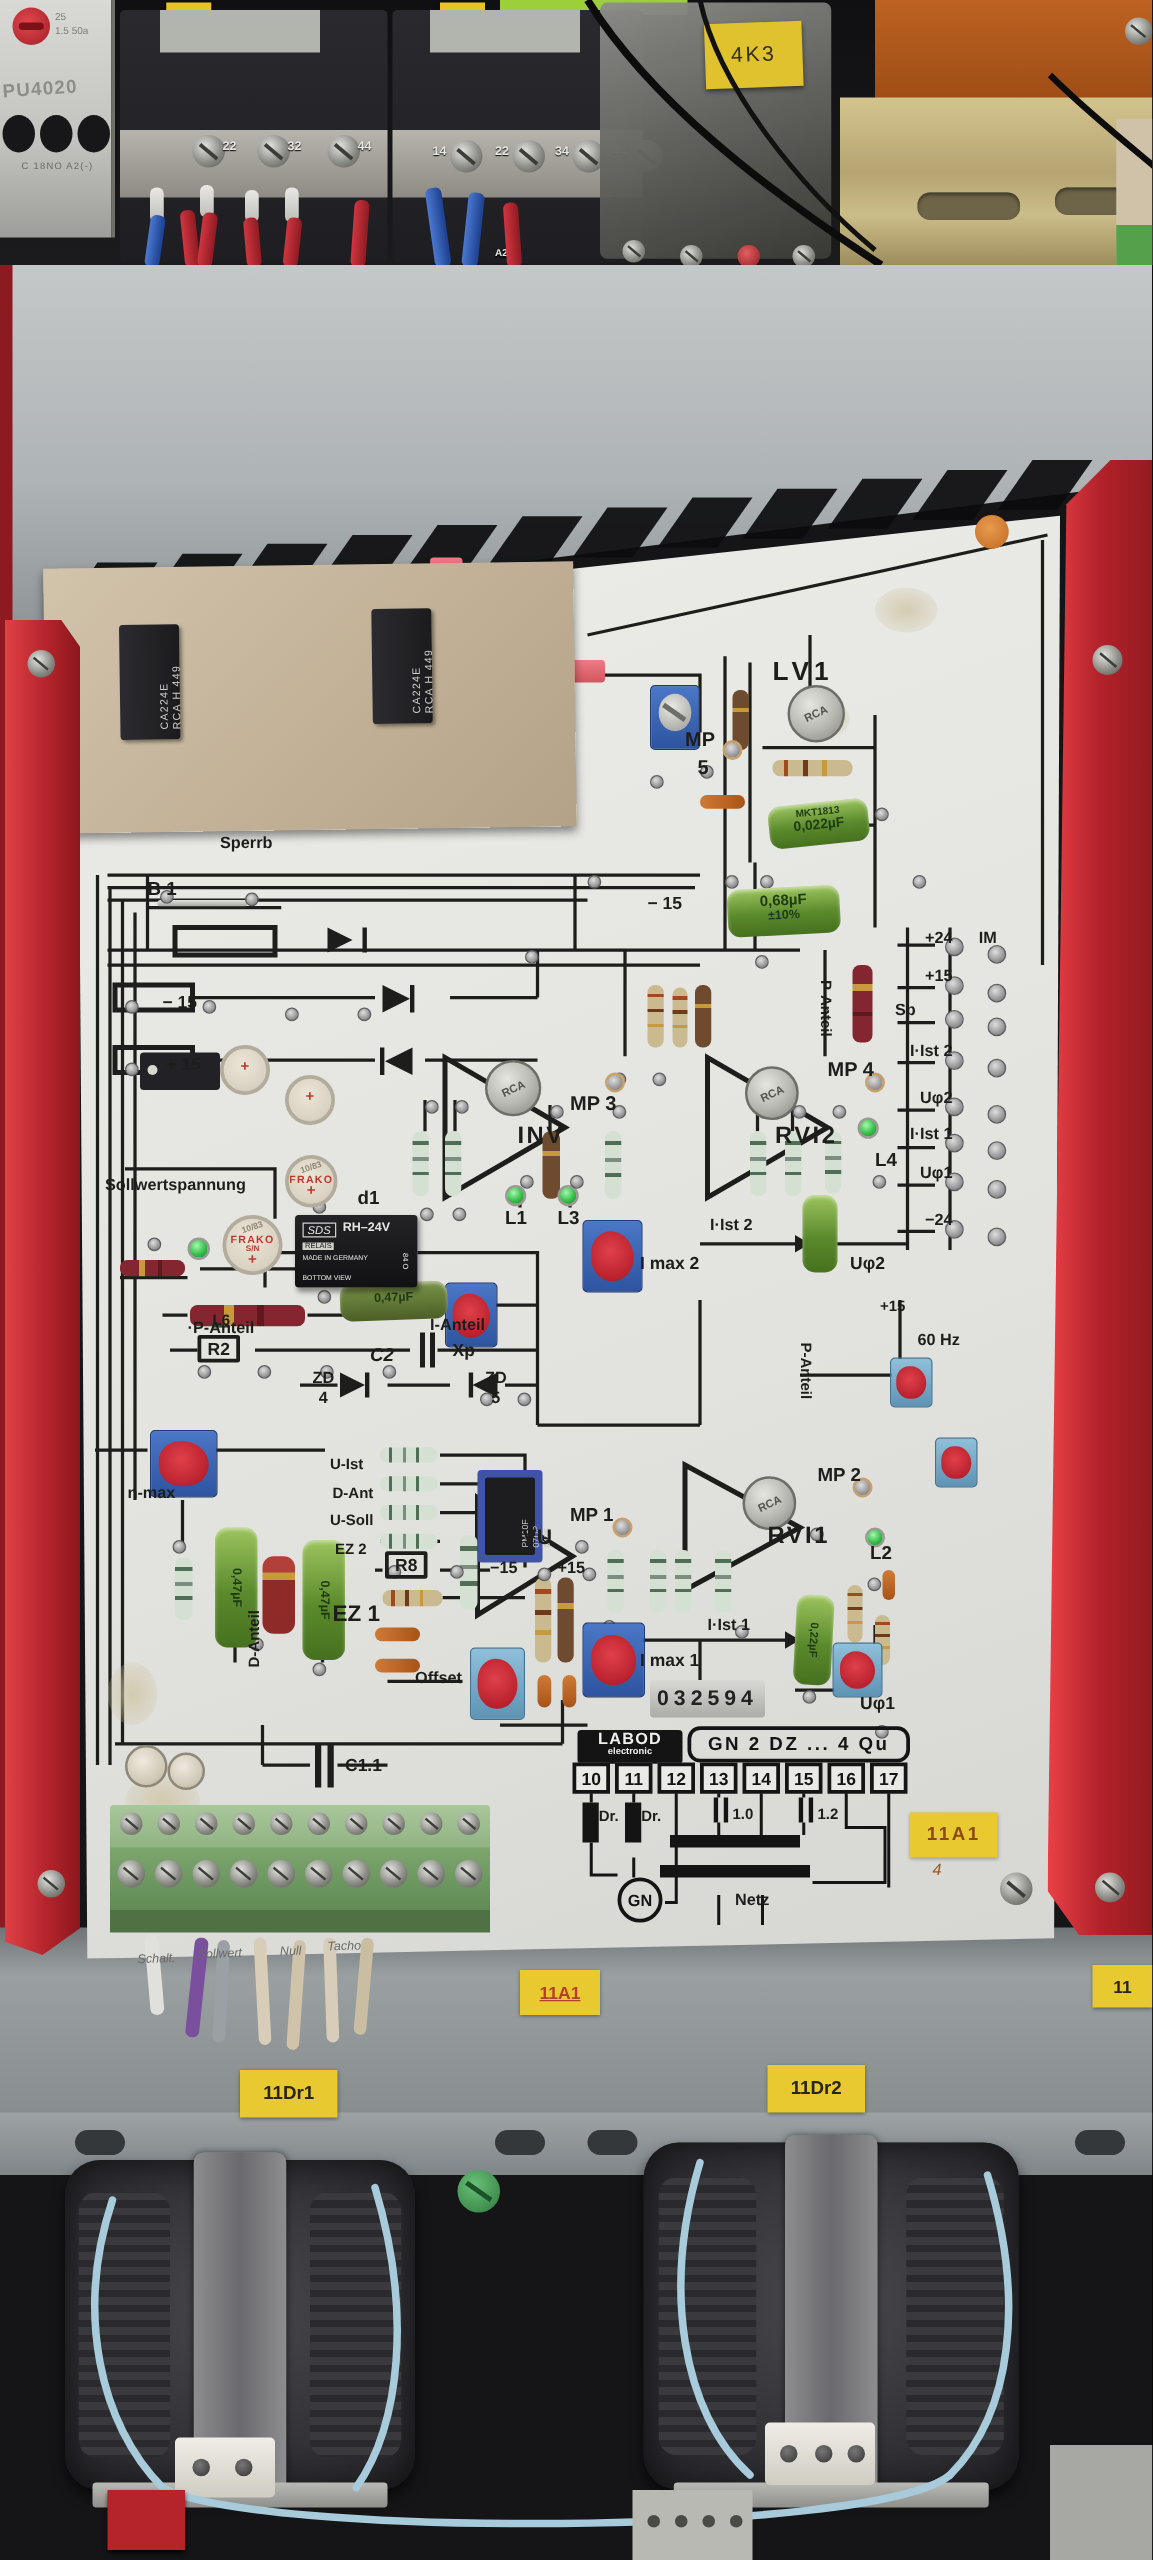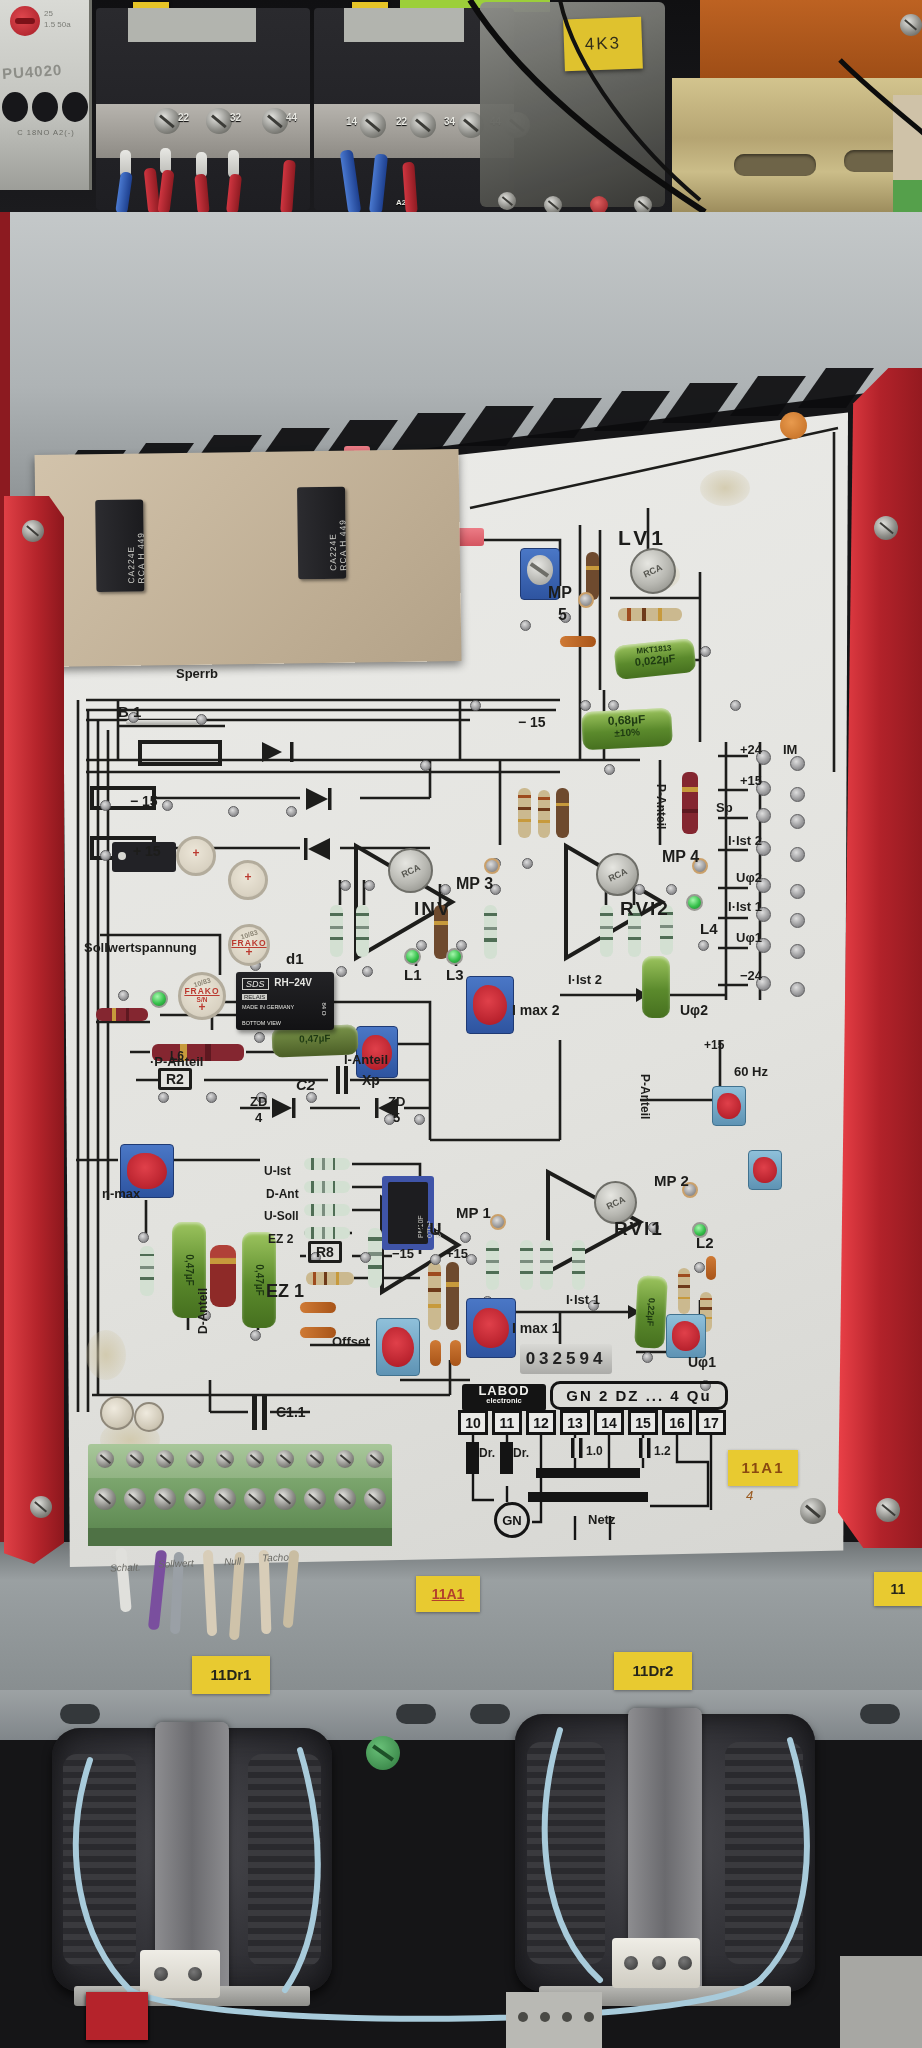--- a/index.html
+++ b/index.html
@@ -116,21 +116,21 @@
   .cap-green{position:absolute;border-radius:10px;z-index:5;color:#1e3a12;font-weight:bold;text-align:center;
        background:linear-gradient(180deg,#9cc45e,#5b8a2c 55%,#46701f);box-shadow:inset 0 2px 3px rgba(255,255,255,.45);}
   .cap-green.dark{background:linear-gradient(180deg,#7a944a,#4b5e26);}
   .cap-green .vtxt{position:absolute;left:50%;top:50%;transform:translate(-50%,-50%) rotate(90deg);white-space:nowrap;}
   .redcap-v{position:absolute;border-radius:9px;z-index:5;
        background:linear-gradient(180deg,#b04038 0 20%,#c79a3c 22% 30%,#8e2a28 30%);}
 
   .frako{position:absolute;border-radius:50%;z-index:5;background:radial-gradient(circle at 45% 38%,#ece6d8,#d9d2c2 70%,#b7b0a0);
        border:3px solid #b3ac9c;color:#bb3a30;text-align:center;font-weight:bold;}
   .frako .fd{font-size:7px;transform:rotate(-18deg);margin-top:4px;color:#8d8676;}
-  .frako .fb{font-size:8.5px;letter-spacing:1px;text-decoration:underline;}
+  .frako .fb{font-size:8.5px;letter-spacing:1px;}
   .frako .fs{font-size:6.5px;}
   .frako .fp{font-size:12px;line-height:8px;}
 
   .sds{position:absolute;left:236px;top:972px;width:98px;height:58px;background:linear-gradient(180deg,#232326,#121214);
        border-radius:3px;z-index:5;color:#e6e6e2;box-shadow:2px 3px 4px rgba(0,0,0,.4);}
   .sds .s1{position:absolute;left:6px;top:6px;border:1px solid #cfcfca;padding:0 3px;font-size:9px;font-weight:normal;font-style:italic;}
   .sds .s2{position:absolute;left:6px;top:22px;font-size:6px;background:#cfcfca;color:#18181a;padding:0 2px;}
   .sds .s3{position:absolute;left:6px;top:32px;font-size:5.5px;line-height:6.5px;}
   .sds .s4{position:absolute;left:6px;top:48px;font-size:5.5px;}
   .sds .s5{position:absolute;right:22px;top:5px;font-size:10px;font-weight:bold;}

